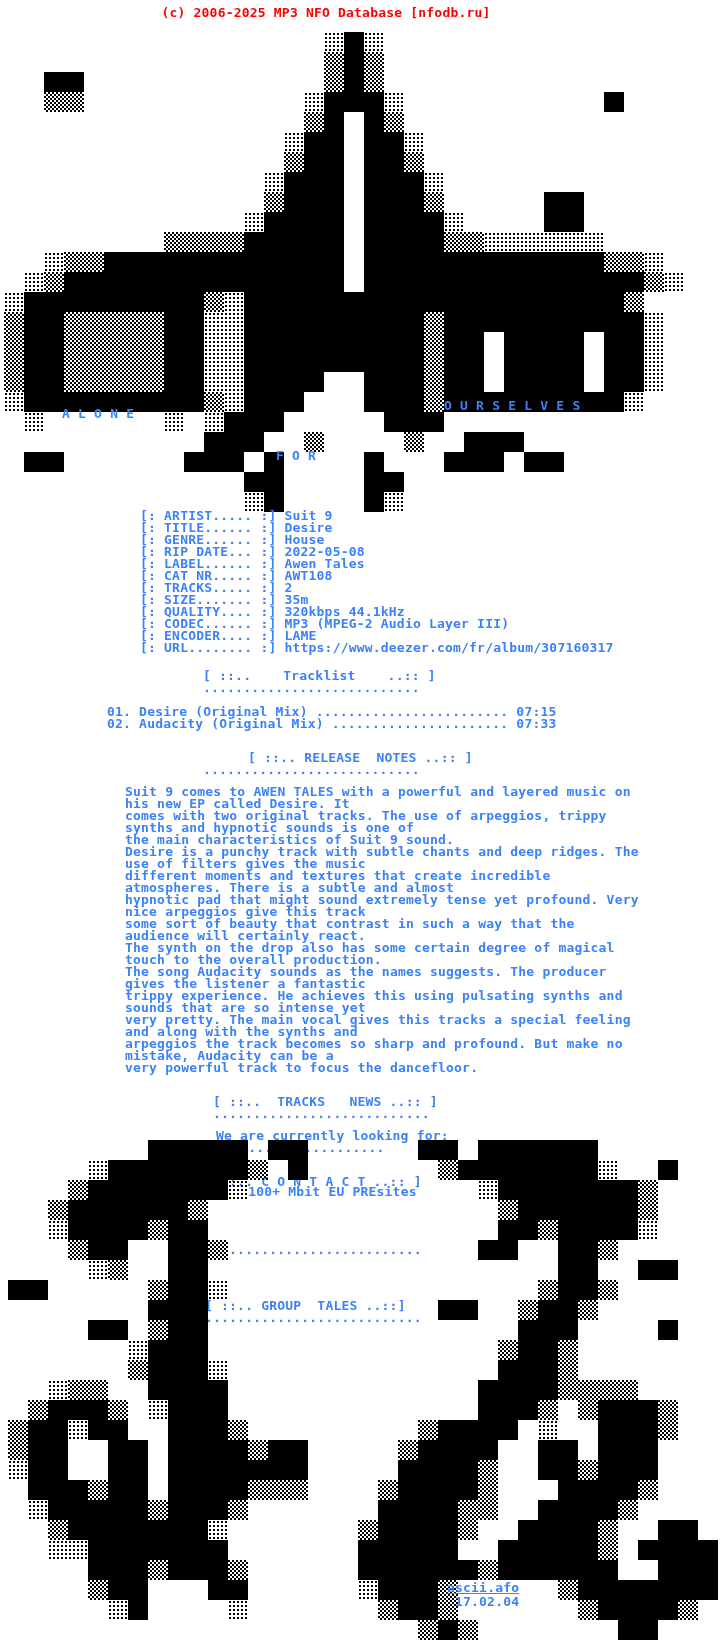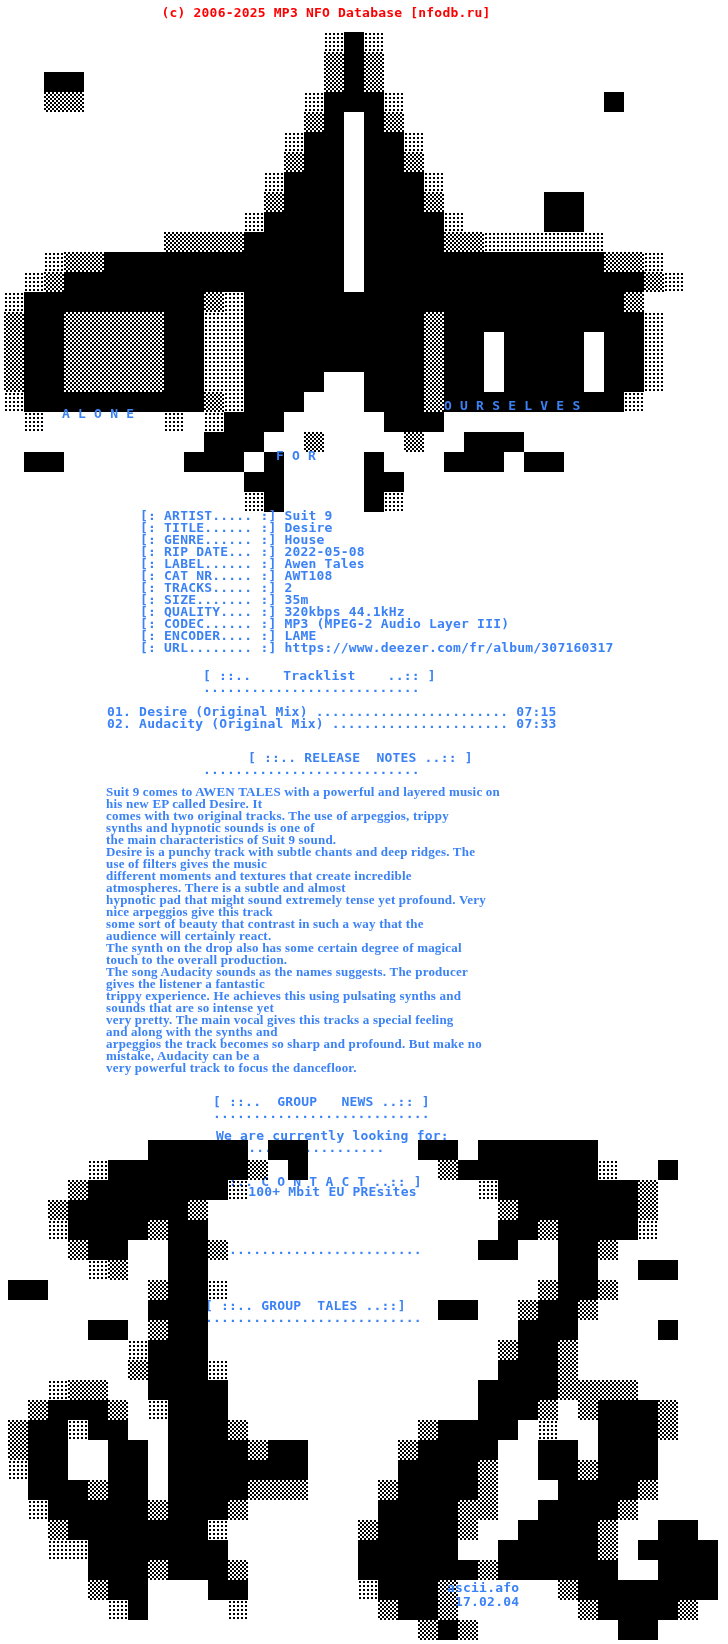--- a/index.html
+++ b/index.html
@@ -420,21 +420,21 @@
 [: ENCODER.... :] LAME
 [: URL........ :] https://www.deezer.com/fr/album/307160317</div>
 
   <div class="mono" style="left:203px;top:670px;">[ ::..    Tracklist    ..:: ]</div>
   <div class="mono" style="left:203px;top:682px;">...........................</div>
   <div class="mono" style="left:107px;top:706px;">01. Desire (Original Mix) ........................ 07:15
 02. Audacity (Original Mix) ...................... 07:33</div>
 
   <div class="mono" style="left:203px;top:752px;margin-left:45px;">[ ::.. RELEASE  NOTES ..:: ]</div>
   <div class="mono" style="left:203px;top:764px;">...........................</div>
-  <div class="mono" style="left:106px;top:786px;font-family:Liberation Serif, serif;">Suit 9 comes to AWEN TALES with a powerful and layered music on
+  <div class="mono" style="left:125px;top:786px;">Suit 9 comes to AWEN TALES with a powerful and layered music on
 his new EP called Desire. It
 comes with two original tracks. The use of arpeggios, trippy
 synths and hypnotic sounds is one of
 the main characteristics of Suit 9 sound.
 Desire is a punchy track with subtle chants and deep ridges. The
 use of filters gives the music
 different moments and textures that create incredible
 atmospheres. There is a subtle and almost
 hypnotic pad that might sound extremely tense yet profound. Very
 nice arpeggios give this track
@@ -445,21 +445,21 @@
 The song Audacity sounds as the names suggests. The producer
 gives the listener a fantastic
 trippy experience. He achieves this using pulsating synths and
 sounds that are so intense yet
 very pretty. The main vocal gives this tracks a special feeling
 and along with the synths and
 arpeggios the track becomes so sharp and profound. But make no
 mistake, Audacity can be a
 very powerful track to focus the dancefloor.</div>
 
-  <div class="mono" style="left:213px;top:1096px;">[ ::..  GROUP   NEWS ..:: ]</div>
+  <div class="mono" style="left:213px;top:1096px;">[ ::..  TRACKS   NEWS ..:: ]</div>
   <div class="mono" style="left:213px;top:1108px;">...........................</div>
   <div class="mono" style="left:200px;top:1130px;padding-left:16px;">We are currently looking for:</div>
   <div class="mono" style="left:200px;top:1142px;">     ..................</div>
   <div class="mono" style="left:208px;top:1186px;">*    100+ Mbit EU PREsites</div>
 
   <div class="mono" style="left:205px;top:1176px;">[ ::.. C O N T A C T ..:: ]</div>
   <div class="mono" style="left:205px;top:1244px;">...........................</div>
 
   <div class="mono" style="left:205px;top:1300px;">[ ::.. GROUP  TALES ..::]</div>
   <div class="mono" style="left:205px;top:1312px;">...........................</div>
@@ -883,16 +883,16 @@
         <rect x="300" y="460" width="20" height="20" fill="#000000"></rect>
         <rect x="320" y="460" width="20" height="20" fill="url(#dz2a)"></rect>
         <rect x="60" y="480" width="20" height="20" fill="url(#dz2a)"></rect>
         <rect x="80" y="480" width="20" height="20" fill="#000000"></rect>
         <rect x="100" y="480" width="20" height="20" fill="url(#dz2a)"></rect>
         <rect x="260" y="480" width="20" height="20" fill="#000000"></rect>
         <rect x="280" y="480" width="20" height="20" fill="#000000"></rect>
       </svg>
     </div>
 
-  <div class="mono" style="left:447px;top:1582px;">ascii.afo</div>
+  <div class="mono" style="left:447px;top:1582px;text-decoration:underline;">ascii.afo</div>
   <div class="mono" style="left:455px;top:1596px;text-align:right;">17.02.04</div>
 
 </div>
 
 </body></html>

